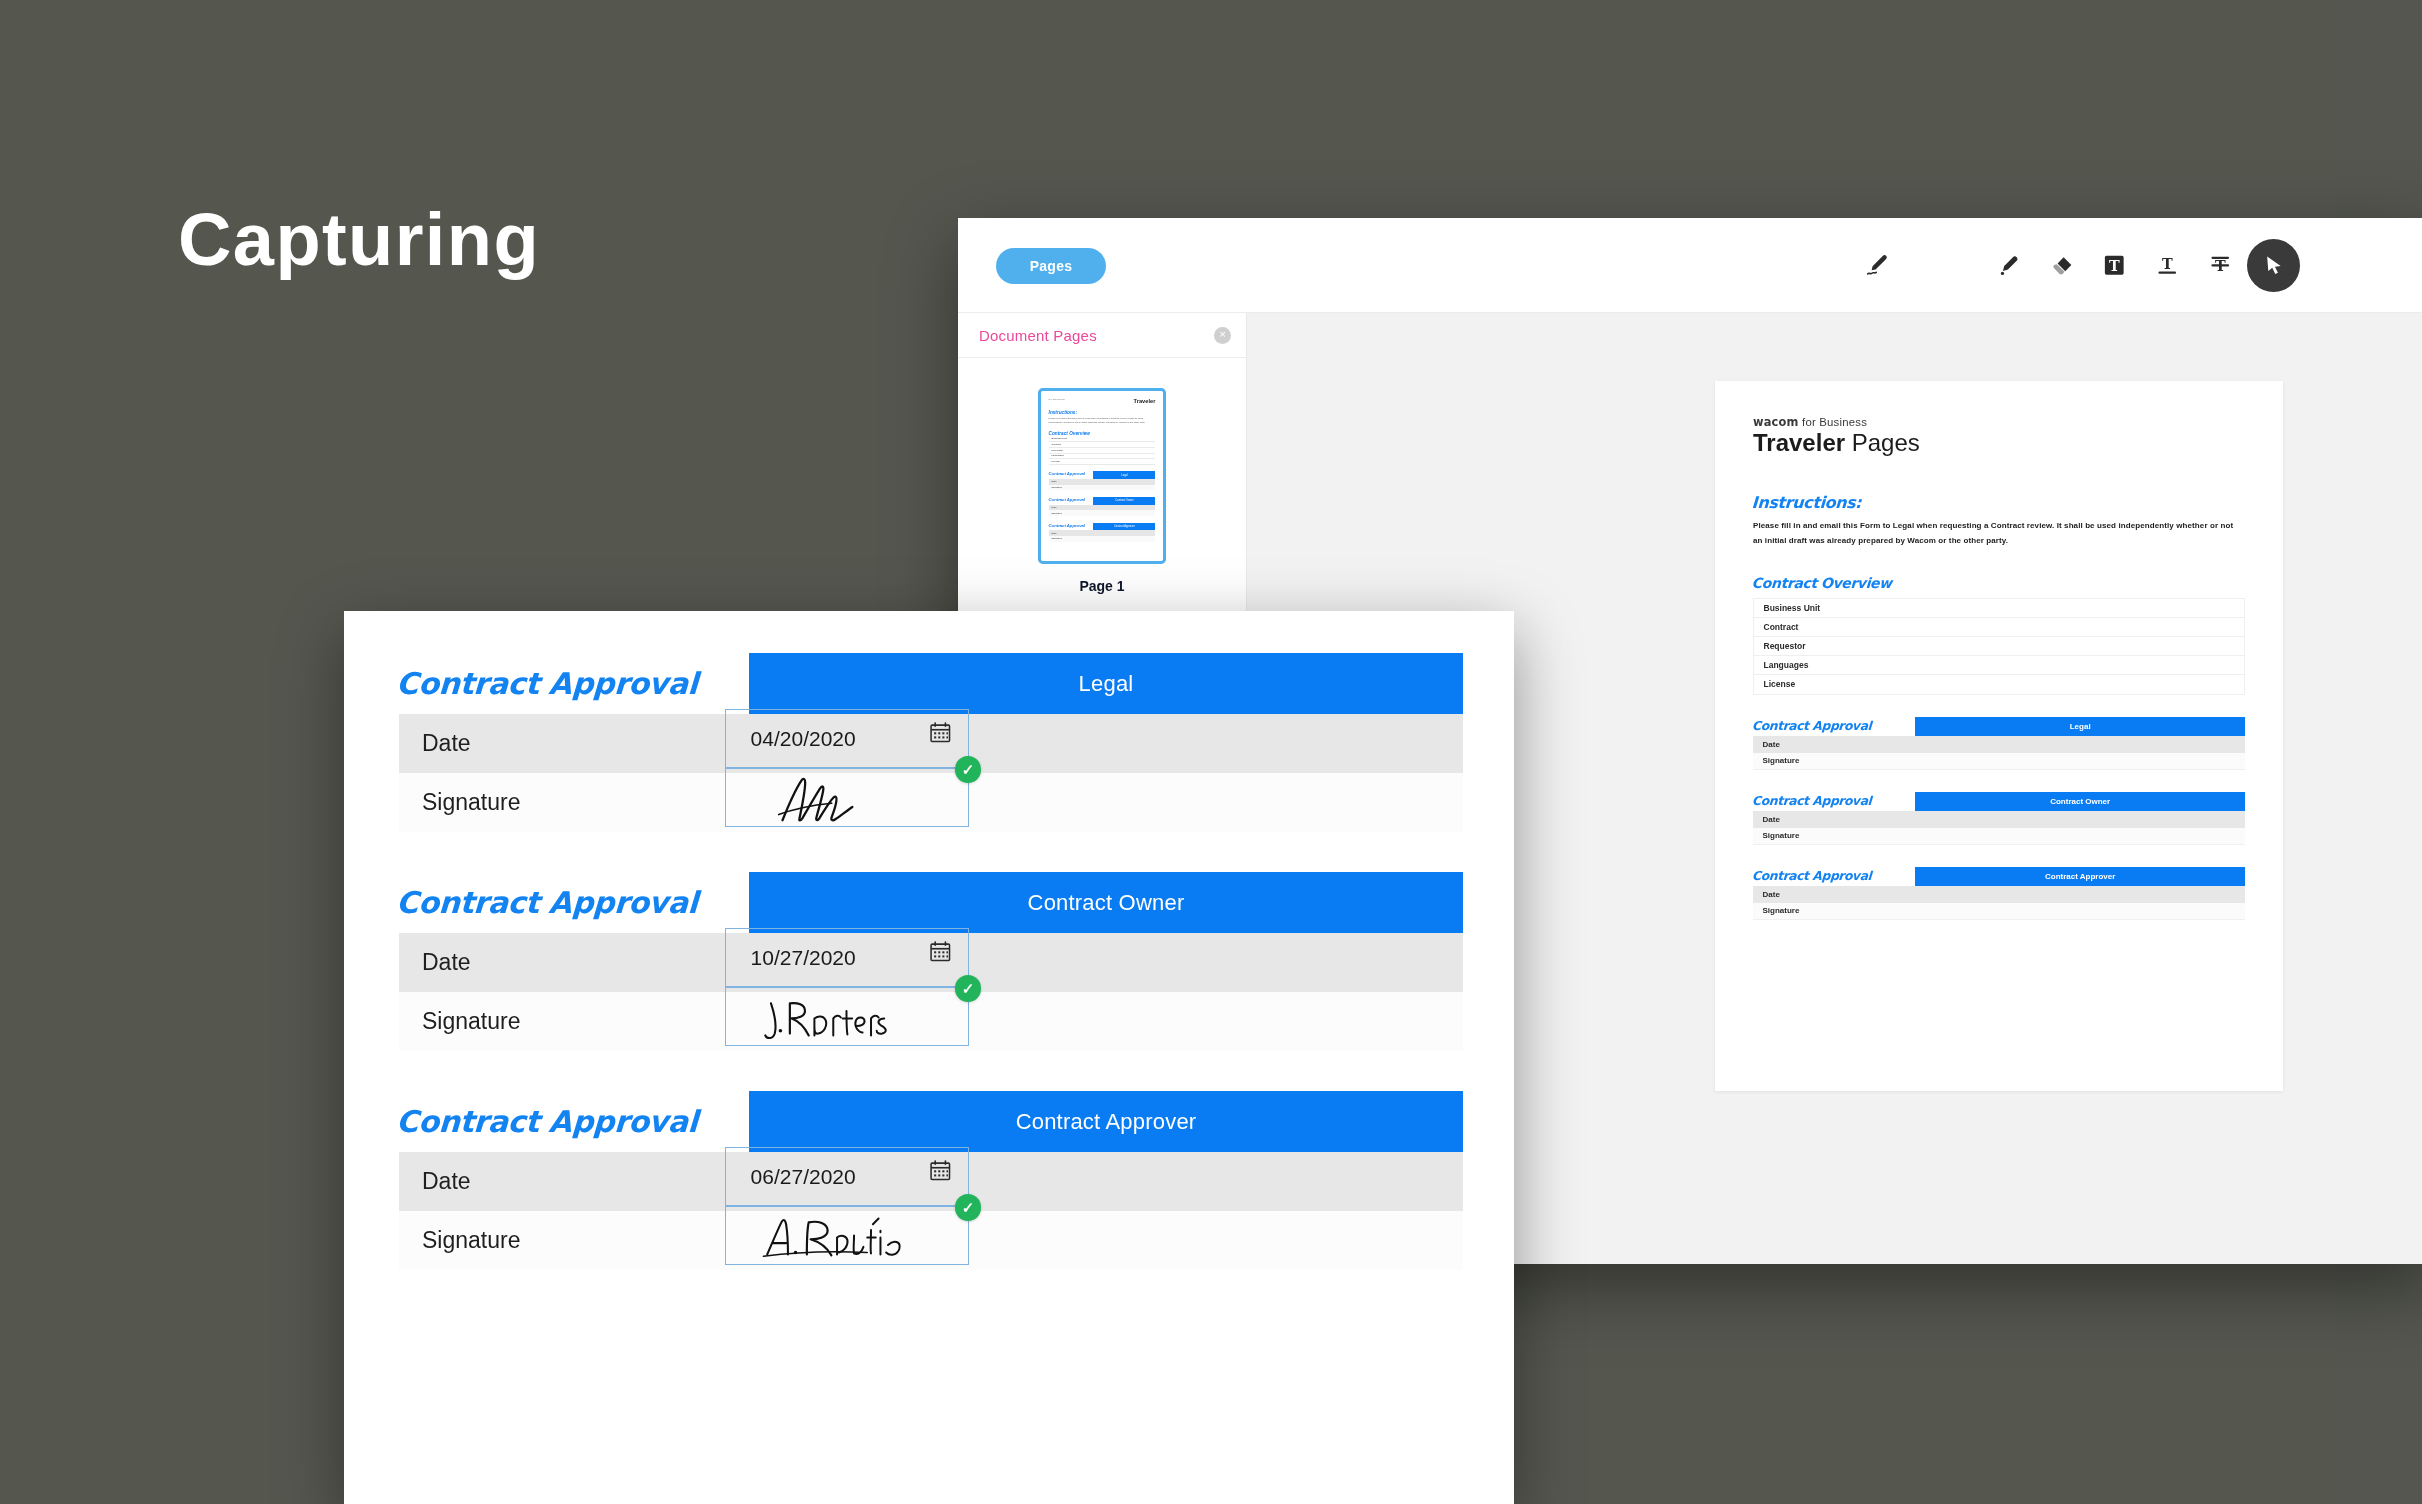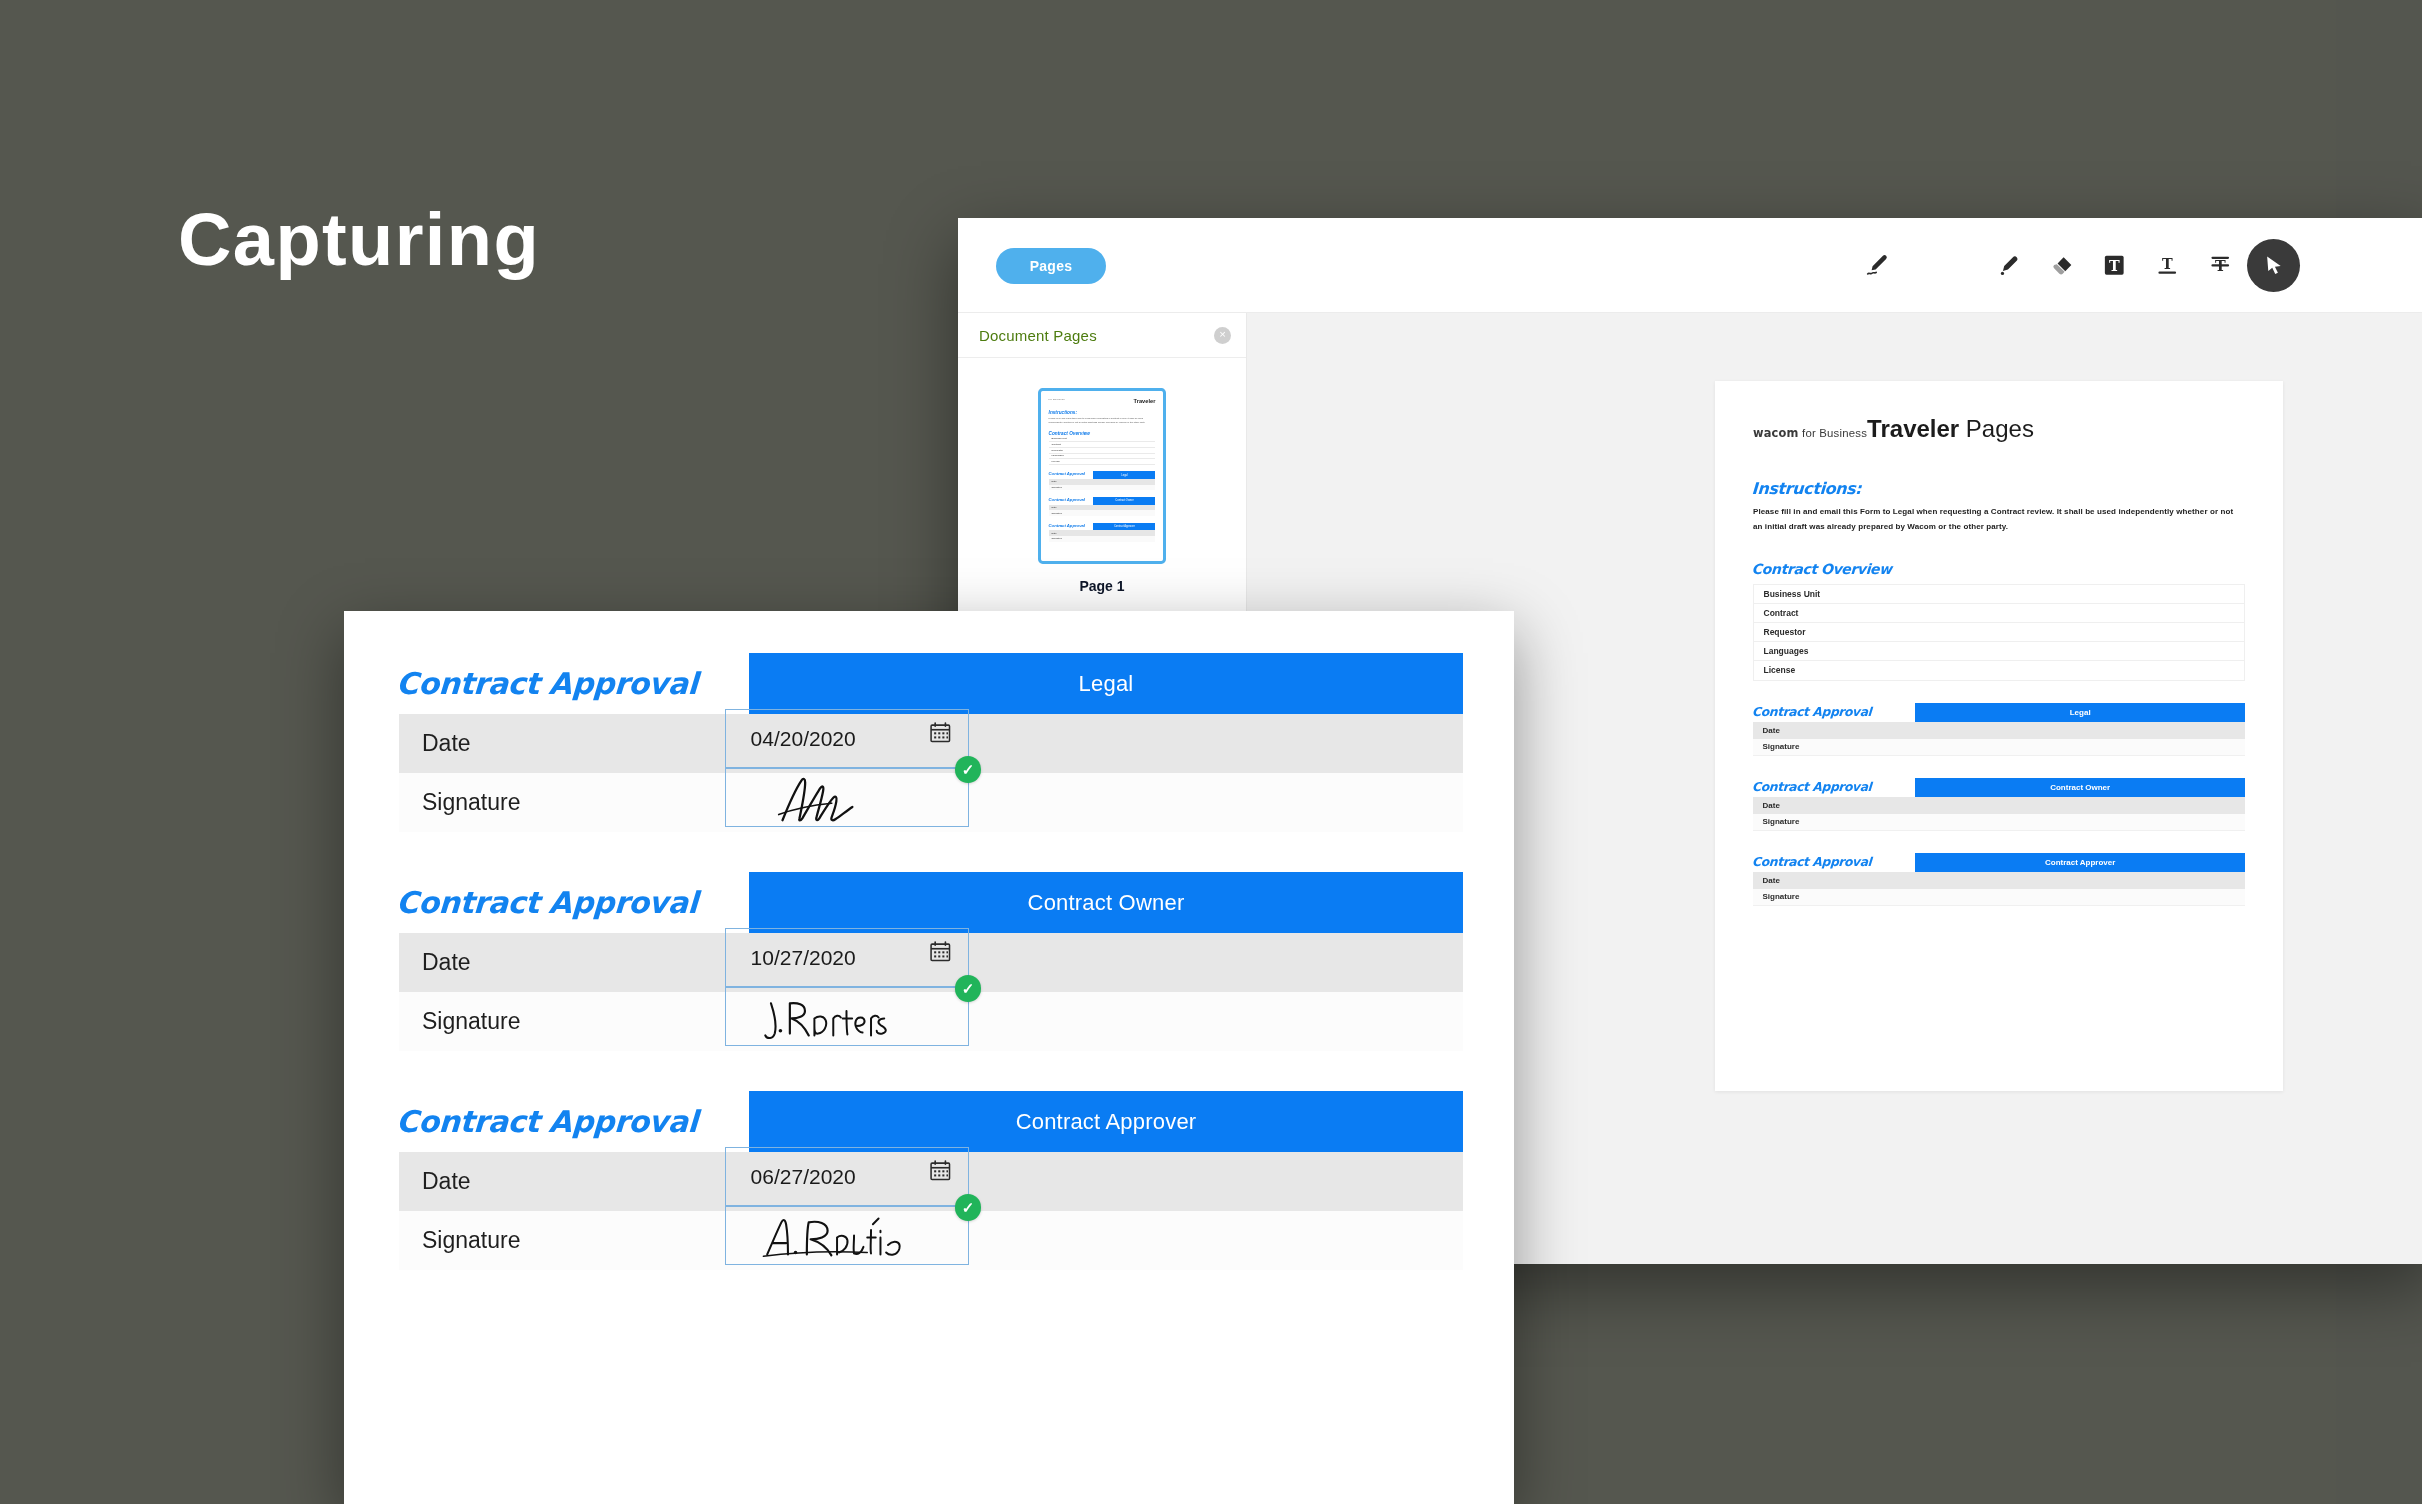--- a/index.html
+++ b/index.html
@@ -71,21 +71,21 @@
     width: 289px; height: 951px;
     background: #ffffff;
     border-right: 0.9px solid #e9e9e9;
   }
   .pages-head {
     height: 45px; display: flex; align-items: center;
     padding: 0 15px 0 21px;
     border-bottom: 0.9px solid #ededed;
     justify-content: space-between;
   }
-  .pages-head-title { font-size: 15px; color: #4d7c0f; letter-spacing: 0.2px; }
+  .pages-head-title { font-size: 15px; color: #ec4899; letter-spacing: 0.2px; }
   .close-circle {
     width: 17px; height: 17px; border-radius: 50%;
     background: #cfcfcf; color: #ffffff;
     display: flex; align-items: center; justify-content: center;
     font-size: 11.4px; line-height: 1; cursor: pointer;
   }
   .thumb-wrap { padding: 30px 0 0 0; display: flex; flex-direction: column; align-items: center; }
   .thumb {
     width: 128px; height: 176px;
     border: 3.8px solid #4fb0ed; border-radius: 4.7px;
@@ -115,21 +115,21 @@
     width: 1188px; height: 951px;
     background: #f2f2f2;
   }
   .doc-page {
     position: absolute; left: 468px; top: 68px;
     width: 568px; height: 710px;
     background: #ffffff;
     box-shadow: 0 0.9px 3.8px rgba(0,0,0,0.07);
     padding: 34px 38px 0 38px;
   }
-  .doc-header { display: flex; align-items: baseline; }
+  .doc-header { display: flex; justify-content: space-between; align-items: baseline; flex-direction: column; }
   .wacom-logo { font-size: 11.4px; color: #3a3a3a; letter-spacing: 0.2px; }
   .wacom-mark { font-weight: 700; font-family: "DejaVu Sans", sans-serif; }
   .doc-title { font-size: 24px; color: #1c1c1c; font-weight: 300; }
   .doc-title b { font-weight: 700; }
   .hand {
     font-family: "DejaVu Sans", sans-serif;
     font-style: italic; font-weight: 700;
     color: #1283f0;
     letter-spacing: -0.4px;
     transform: skewX(-6deg);

